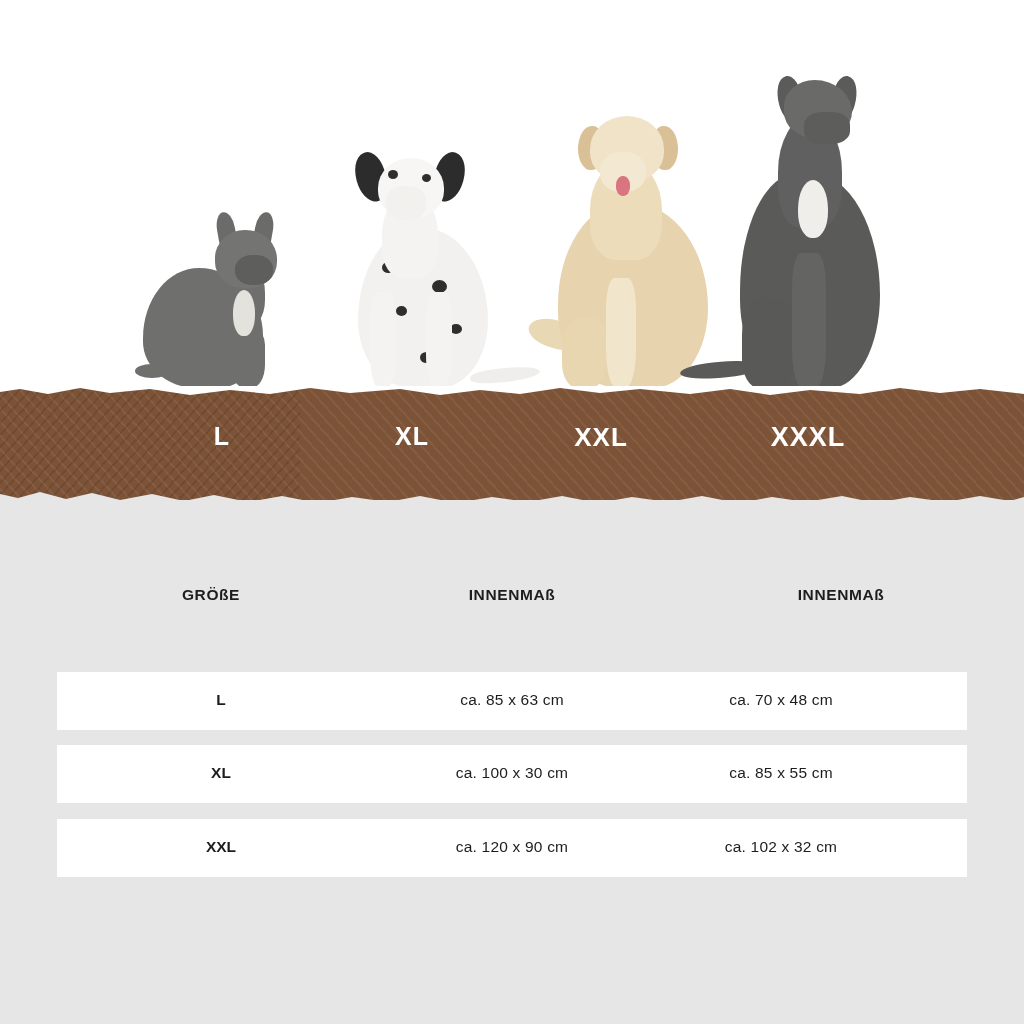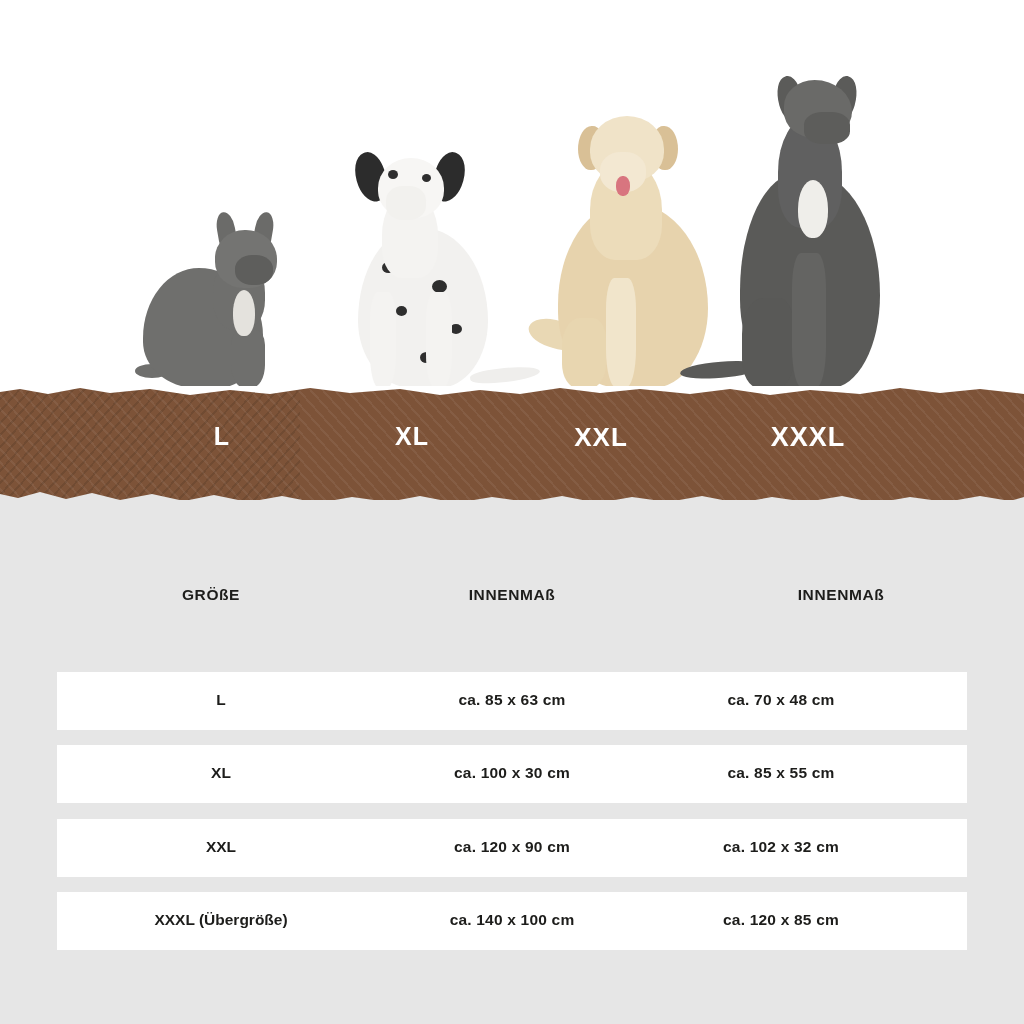--- a/index.html
+++ b/index.html
@@ -268,21 +268,21 @@
     background: #ffffff;
   }
   .row .cell {
     position: absolute; top: 19px;
     font-size: 15.5px; color: #1d1d1b; font-weight: bold;
     text-align: center; transform: translateX(-50%); white-space: nowrap;
   }
   .row .cell.c1 { left: 164px; }
   .row .cell.c2 { left: 455px; }
   .row .cell.c3 { left: 724px; }
-  .row .cell.c2, .row .cell.c3 { font-weight: bold; letter-spacing: 0.2px; }
+  .row .cell.c2, .row .cell.c3 { font-weight: normal; letter-spacing: 0.2px; }
 
   #row-0 { top: 172px; }
   #row-1 { top: 245px; }
   #row-2 { top: 319px; }
   #row-3 { top: 392px; }
 </style>
 </head>
 <body>
 
 <div class="page">
@@ -391,21 +391,16 @@
       <span class="cell c2">ca. 100 x 30 cm</span>
       <span class="cell c3">ca. 85 x 55 cm</span>
     </div>
 
     <div class="row" id="row-2">
       <span class="cell c1">XXL</span>
       <span class="cell c2">ca. 120 x 90 cm</span>
       <span class="cell c3">ca. 102 x 32 cm</span>
     </div>
 
-    <div class="row" id="row-3">
-      <span class="cell c1">XXXL (Übergröße)</span>
-      <span class="cell c2">ca. 140 x 100 cm</span>
-      <span class="cell c3">ca. 120 x 85 cm</span>
-    </div>
 
   </div>
 
 </div>
 
 </body></html>

